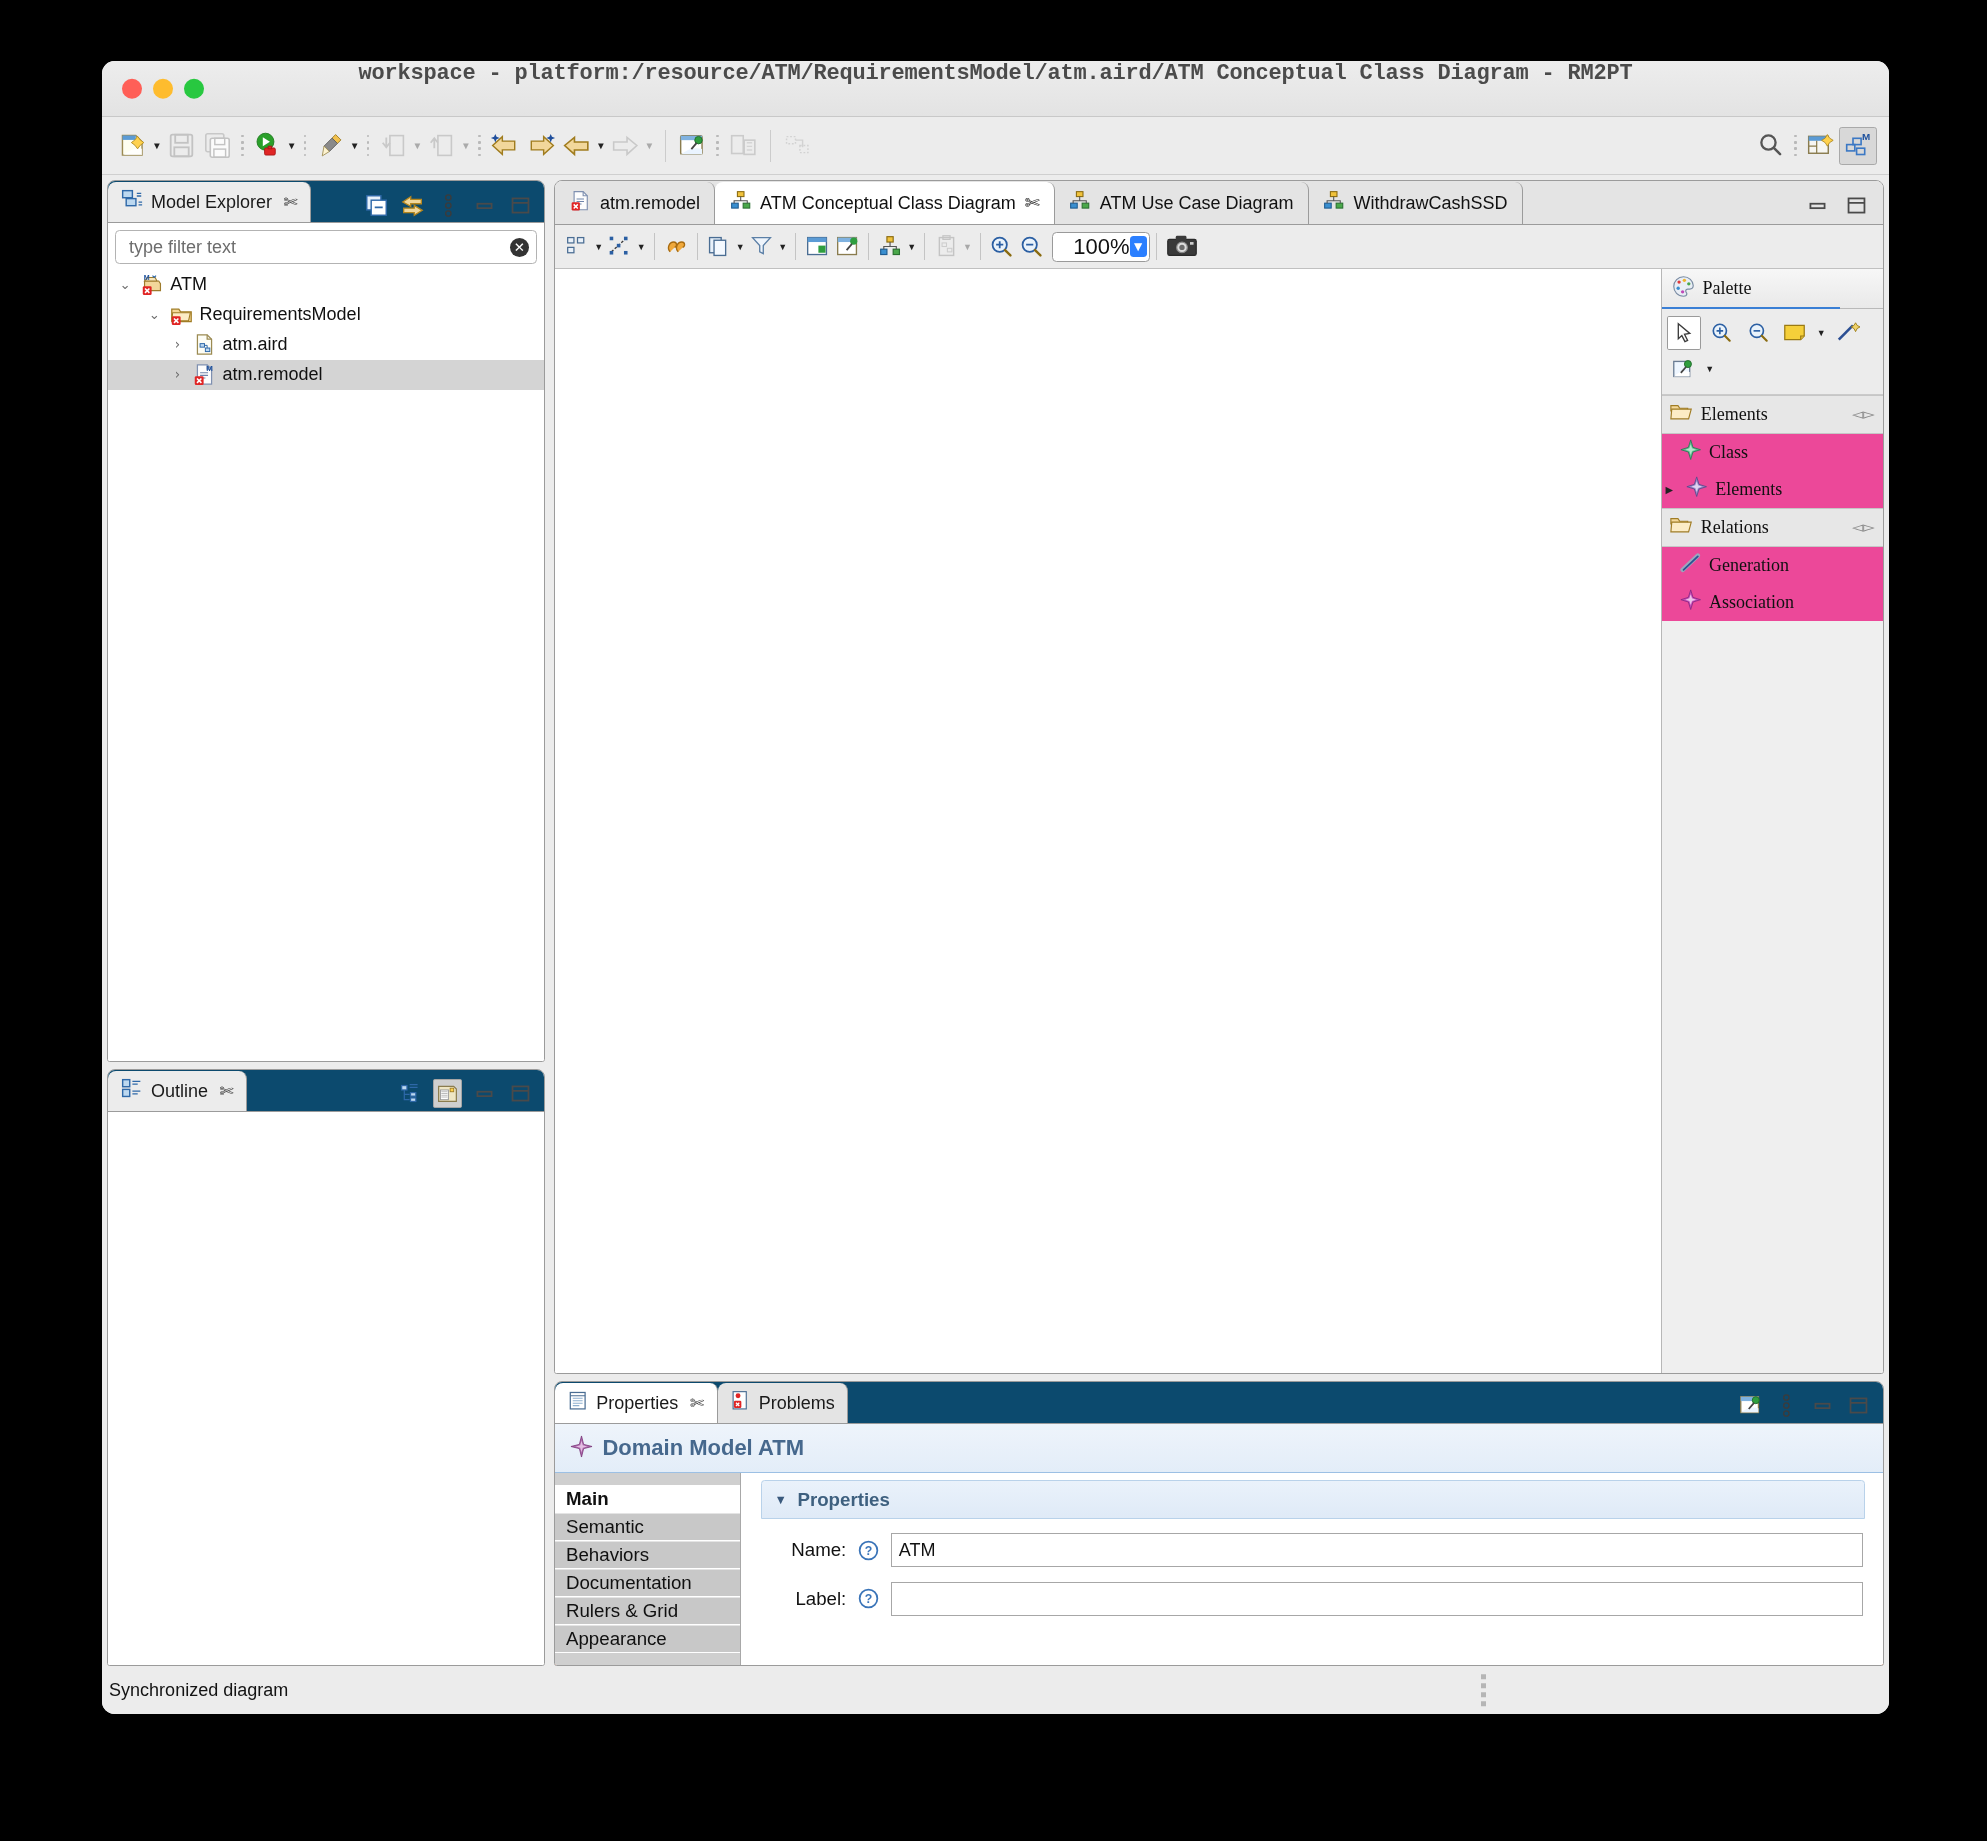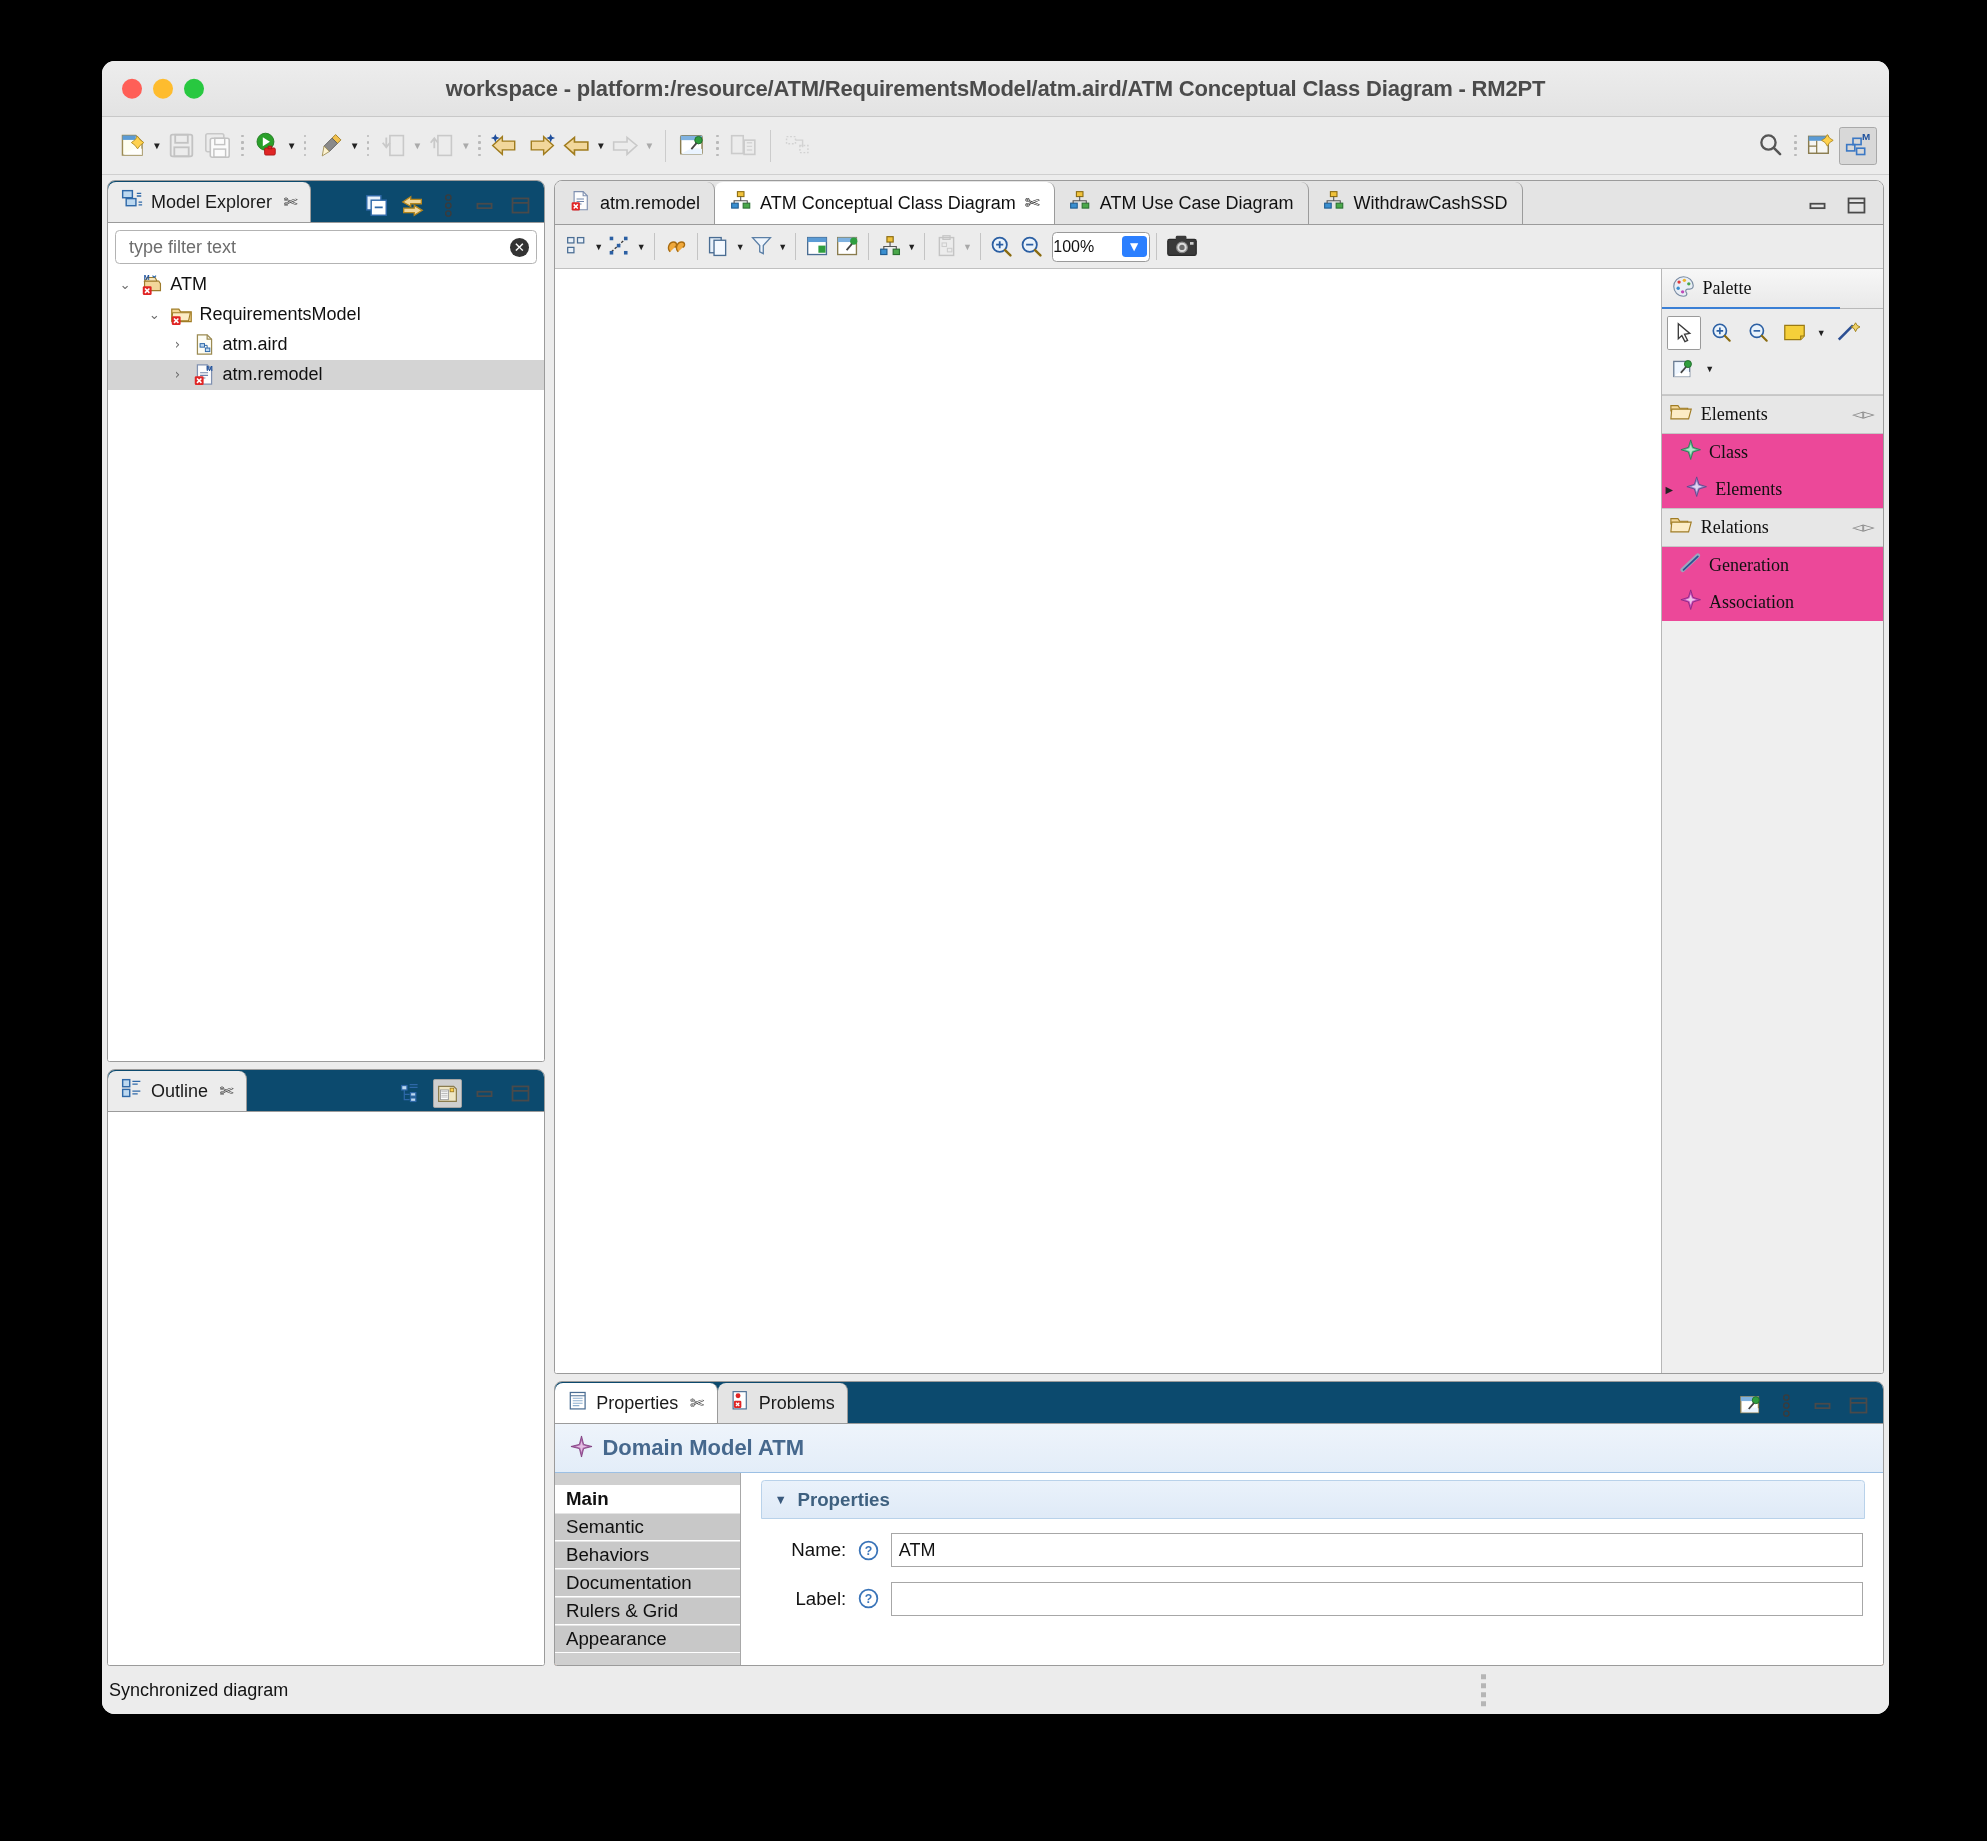--- a/index.html
+++ b/index.html
@@ -31,21 +31,21 @@
   }
 
   
   #titlebar {
     height: 55px;
     background: linear-gradient(#ededed, #e3e3e3);
     border-bottom: 0.9px solid #c8c8c8;
     position: relative;
     flex: 0 0 auto;
     display: flex;
-    align-items: center;
+    font-family: Liberation Mono, monospace;
   }
   .traffic {
     position: absolute;
     left: 19.6px; top: 50%;
     transform: translateY(-50%);
     display: flex; gap: 10.7px;
   }
   .tl { width: 20.5px; height: 20.5px; border-radius: 50%; }
   .tl.red    { background: #ff5f57; }
   .tl.yellow { background: #febc2e; }
@@ -252,21 +252,21 @@
   .dar { width: 12.5px; height: 30px; display:flex;align-items:center;justify-content:center;font-size:9px;color:#222;}
   .dar.dim { color: #a8a8a8; }
   #zoomcombo {
     height: 28.5px; width: 96px;
     border: 0.9px solid #9a9a9a; border-radius: 4.5px;
     background: #ffffff;
     display: flex; align-items: center;
     margin-left: 5.3px;
     overflow: hidden;
   }
-  #zoomval { flex: 1 1 auto; font-size: 16px; color: #111; padding-left: 0; }
+  #zoomval { flex: 1 1 auto; font-size: 22px; color: #111; padding-left: 20px; }
   #zoomdrop {
     width: 25px; height: 21.4px; margin-right: 2.7px;
     background: #2b7fff; border-radius: 3.6px;
     color: #fff; font-size: 10.7px;
     display: flex; align-items: center; justify-content: center;
     font-family: "DejaVu Sans", sans-serif;
   }
 
   
   #canvasrow { flex: 1 1 auto; display: flex; min-height: 0; }

